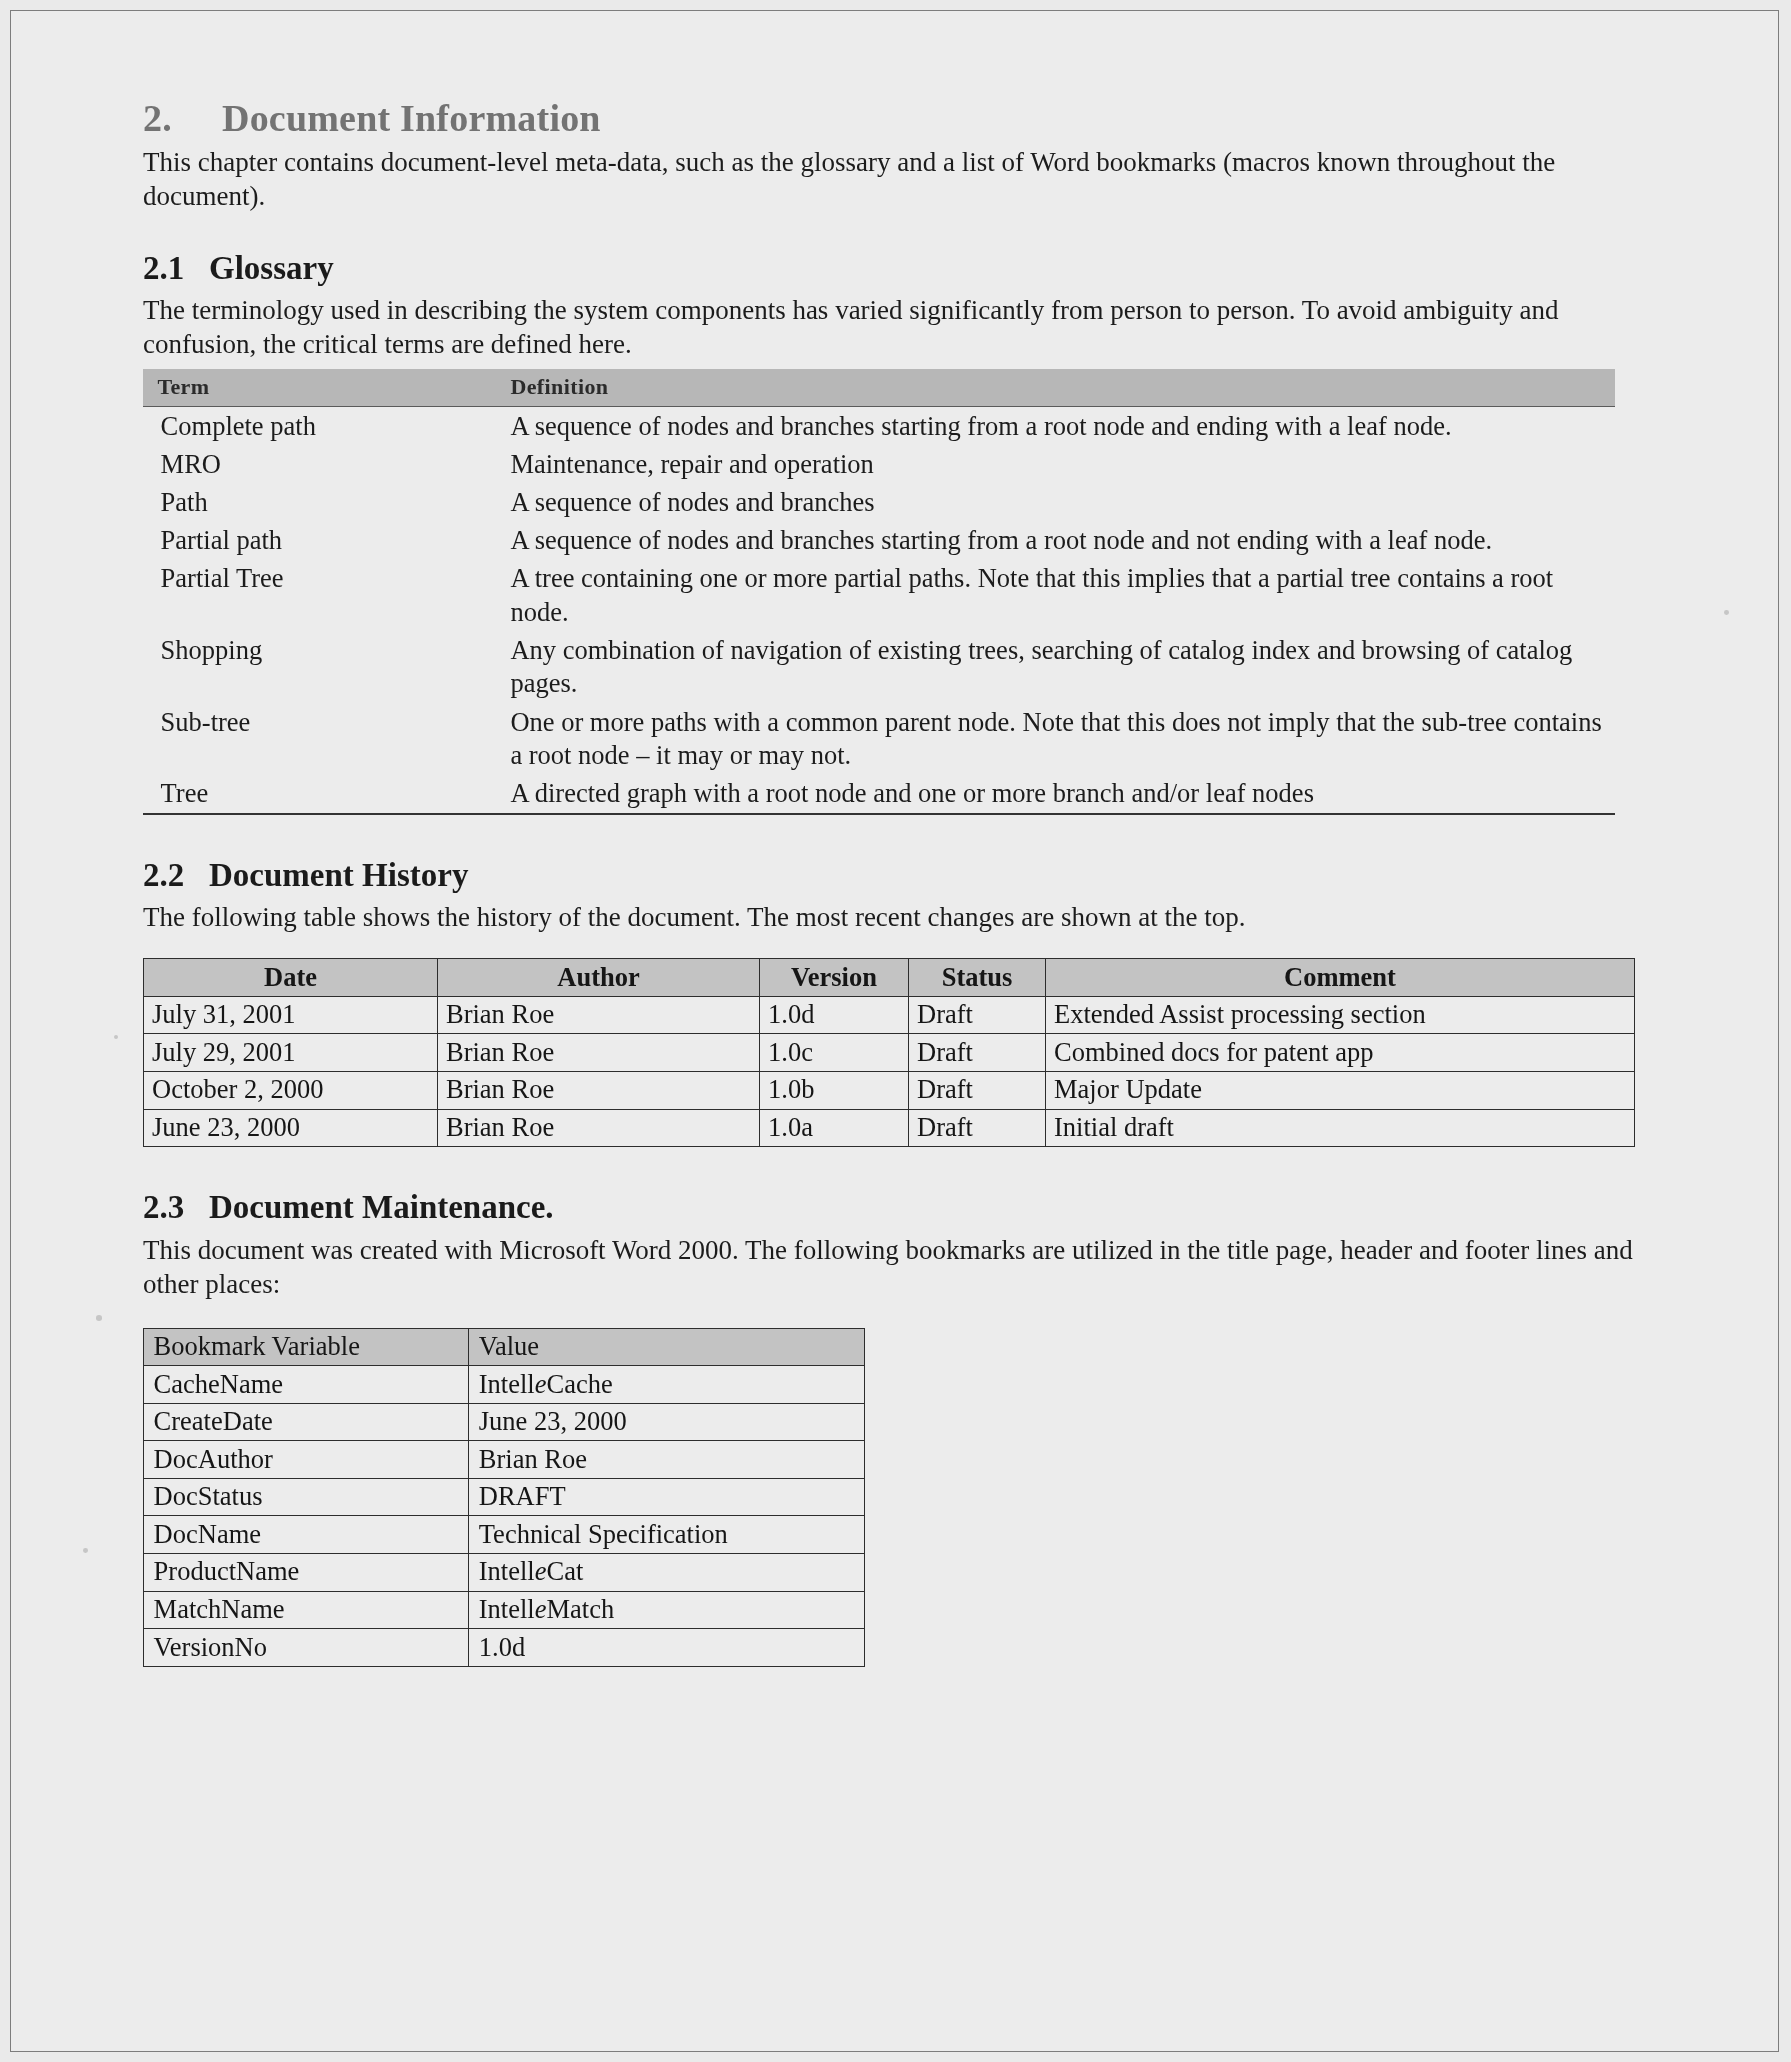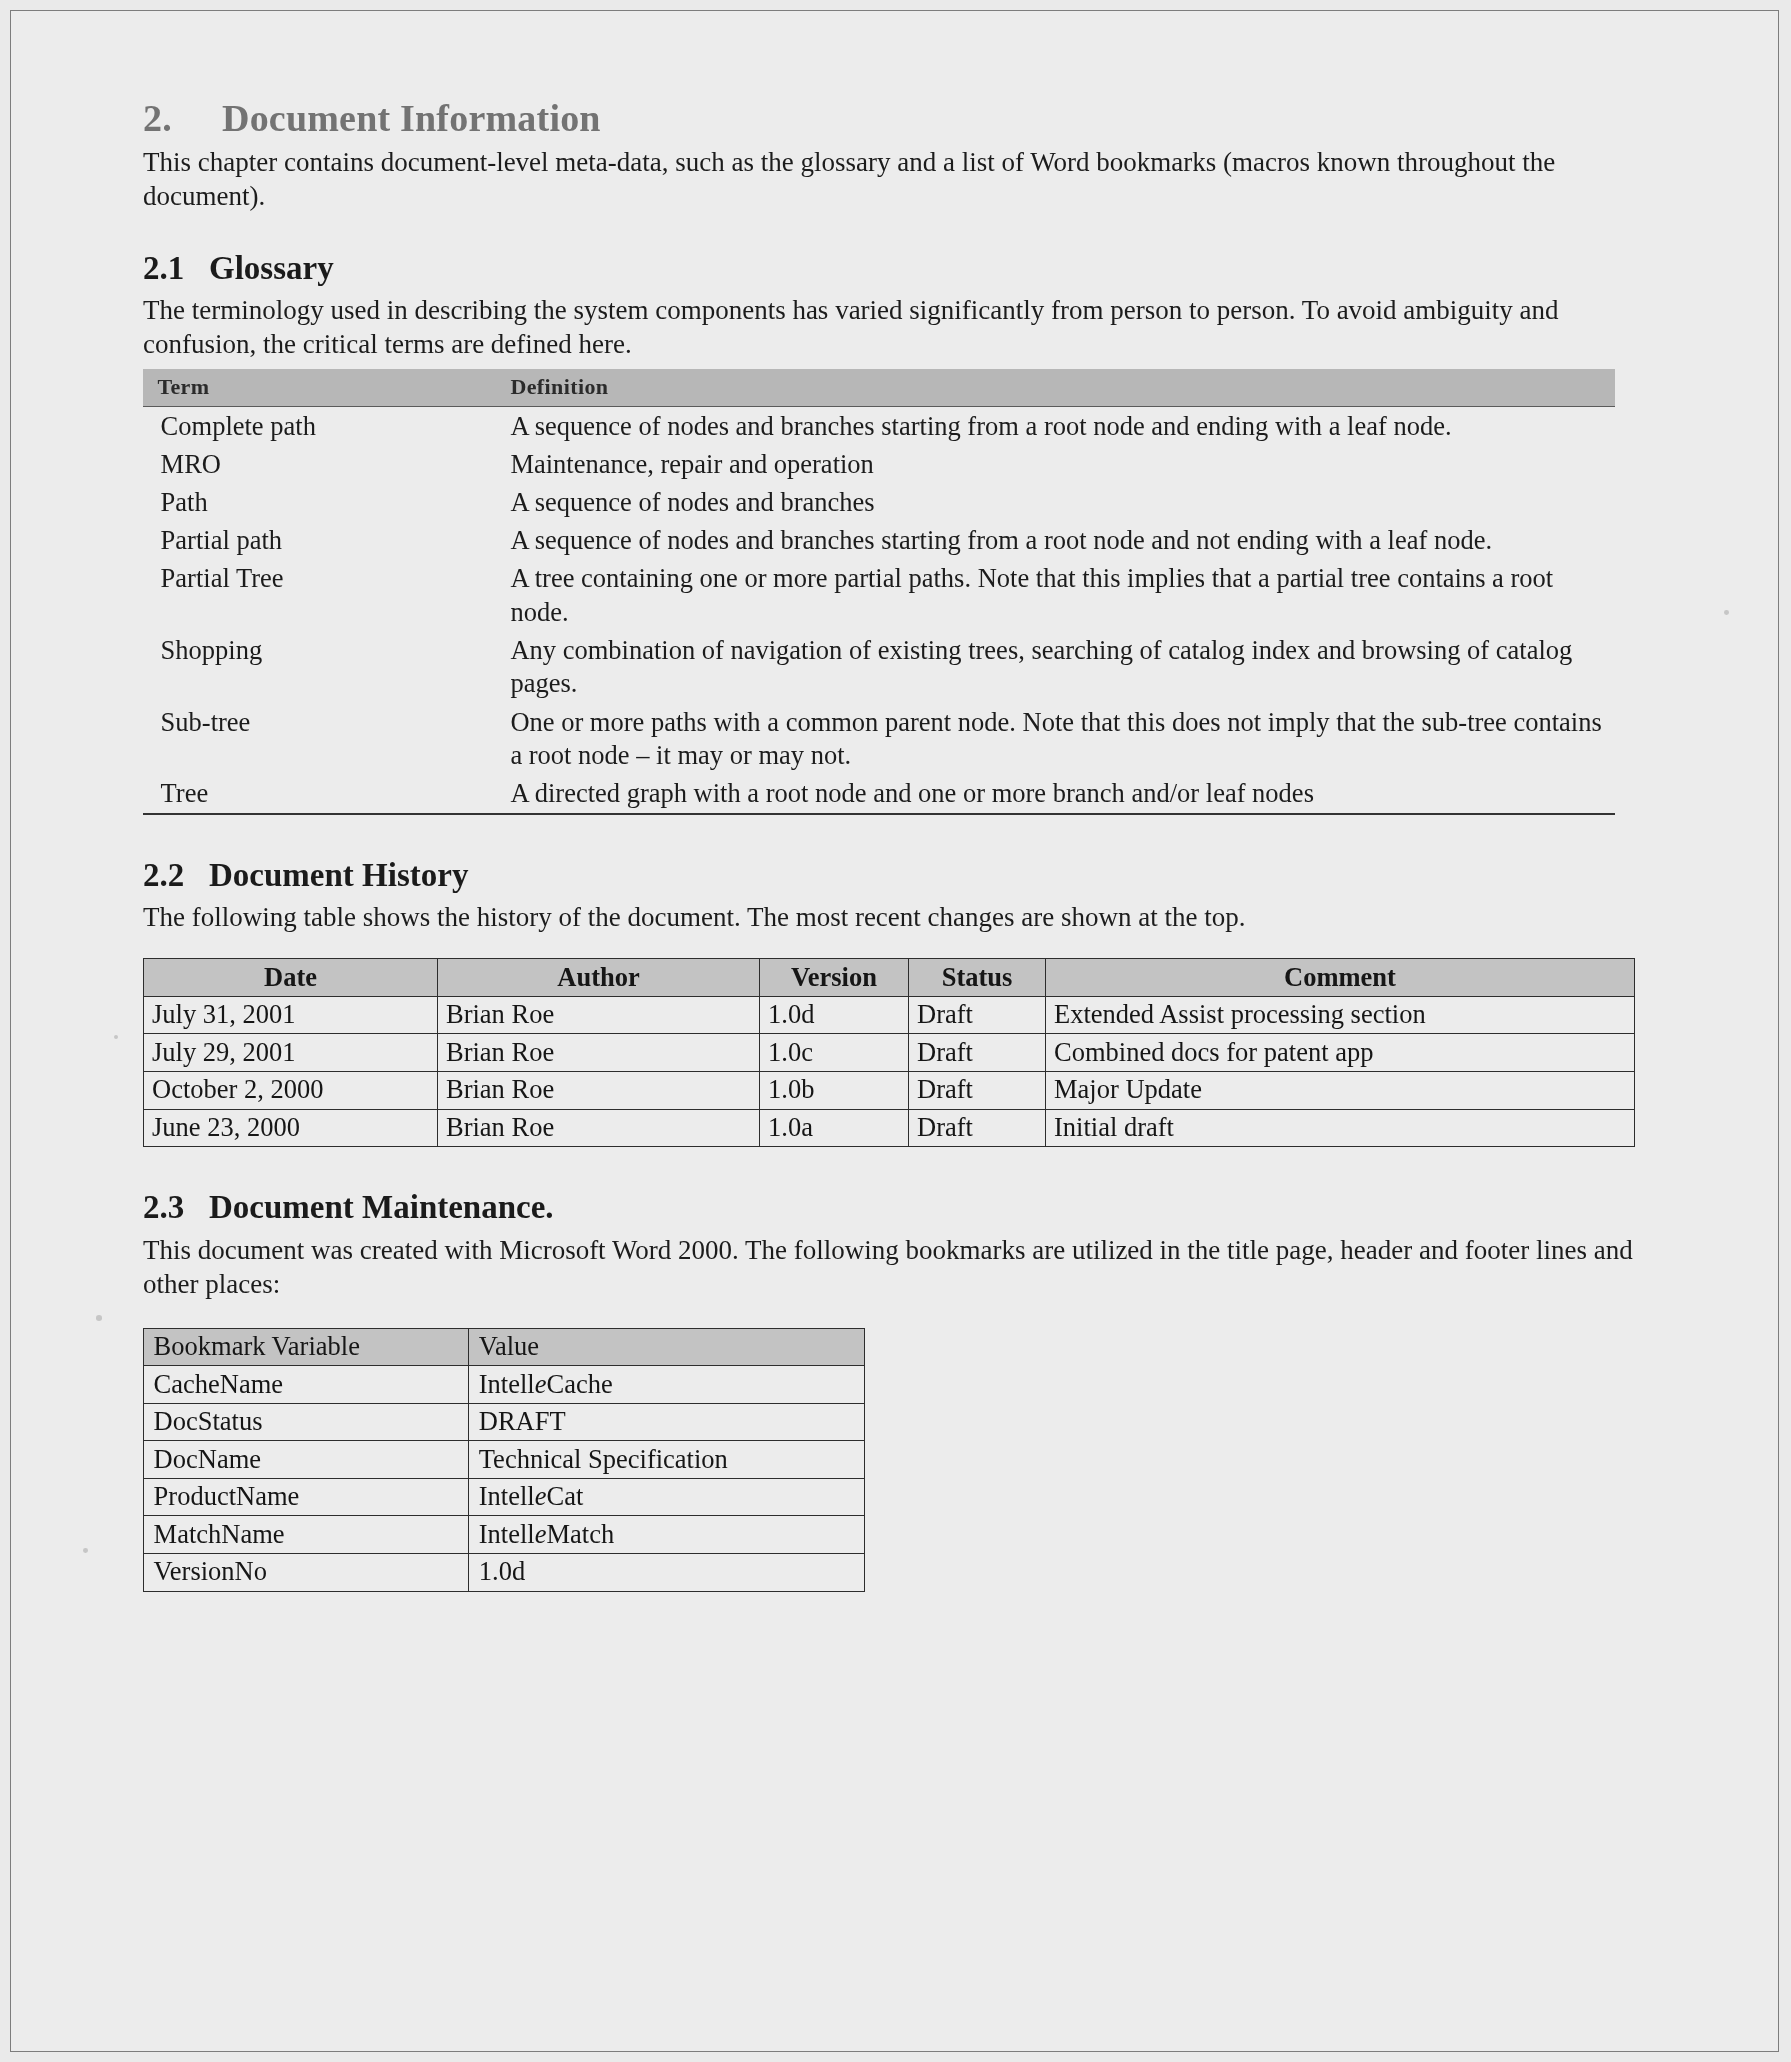--- a/index.html
+++ b/index.html
@@ -268,20 +268,28 @@
           <th class="k">Bookmark Variable</th>
           <th>Value</th>
         </tr>
       </thead>
       <tbody>
         <tr>
           <td class="k">CacheName</td>
           <td>Intell<span class="bm-ital">e</span>Cache</td>
         </tr>
         <tr>
+          <td class="k">CreateDate</td>
+          <td>June 23, 2000</td>
+        </tr>
+        <tr>
+          <td class="k">DocAuthor</td>
+          <td>Brian Roe</td>
+        </tr>
+        <tr>
           <td class="k">DocStatus</td>
           <td>DRAFT</td>
         </tr>
         <tr>
           <td class="k">DocName</td>
           <td>Technical Specification</td>
         </tr>
         <tr>
           <td class="k">ProductName</td>
           <td>Intell<span class="bm-ital">e</span>Cat</td>

